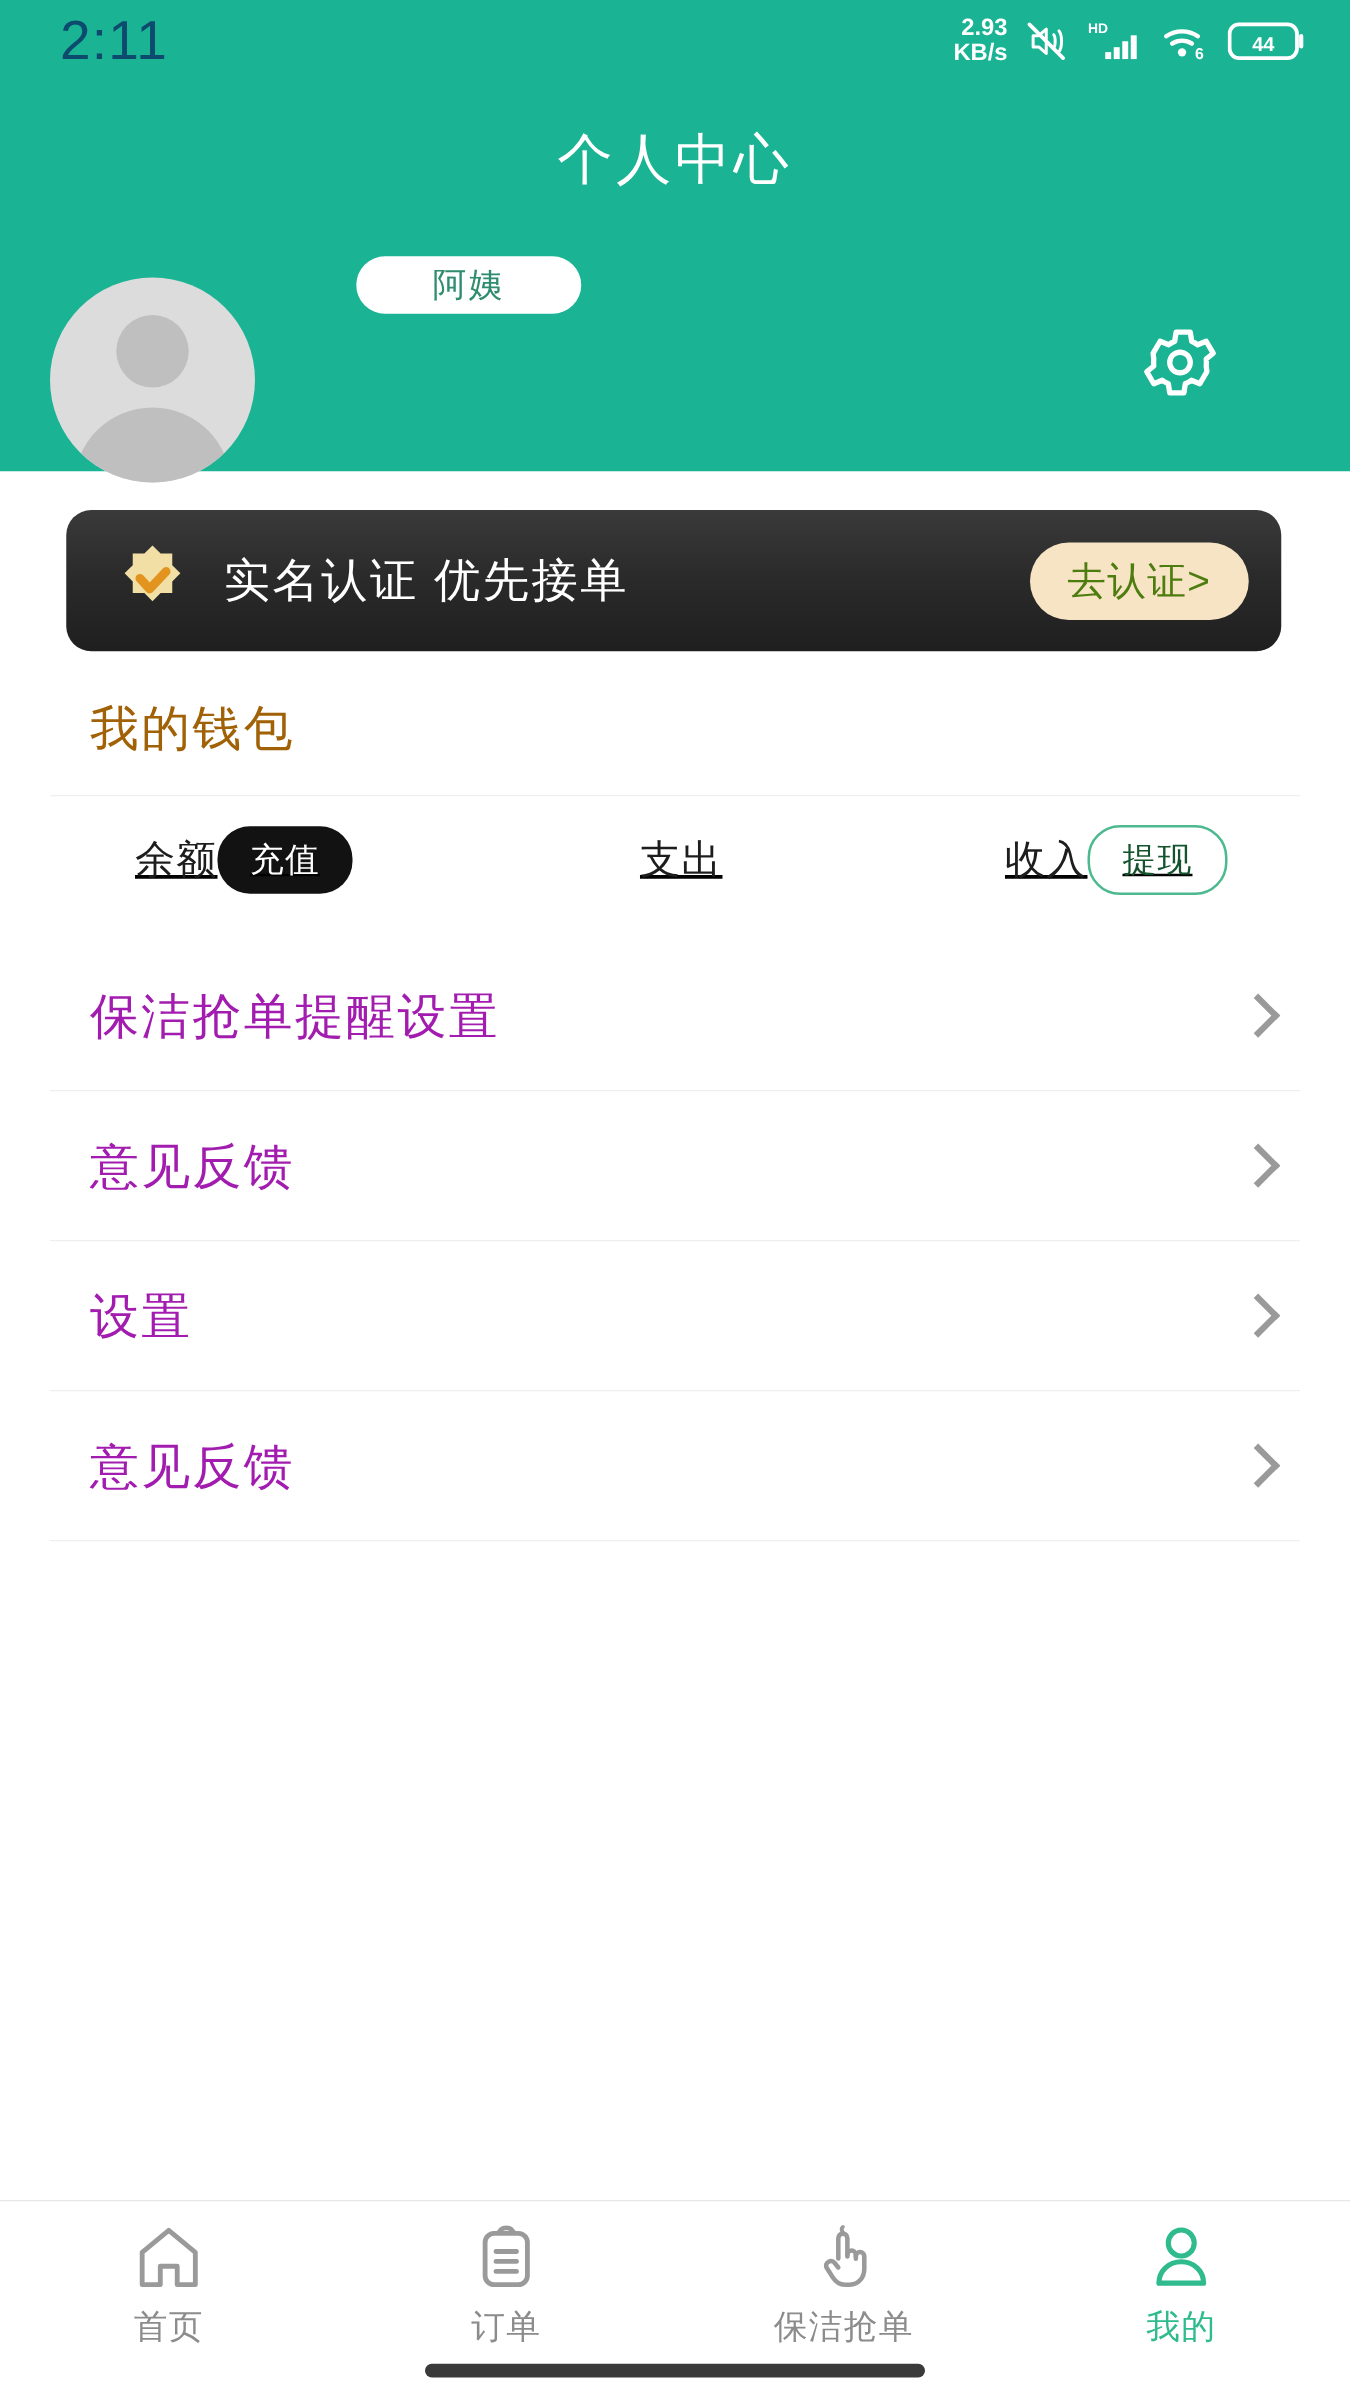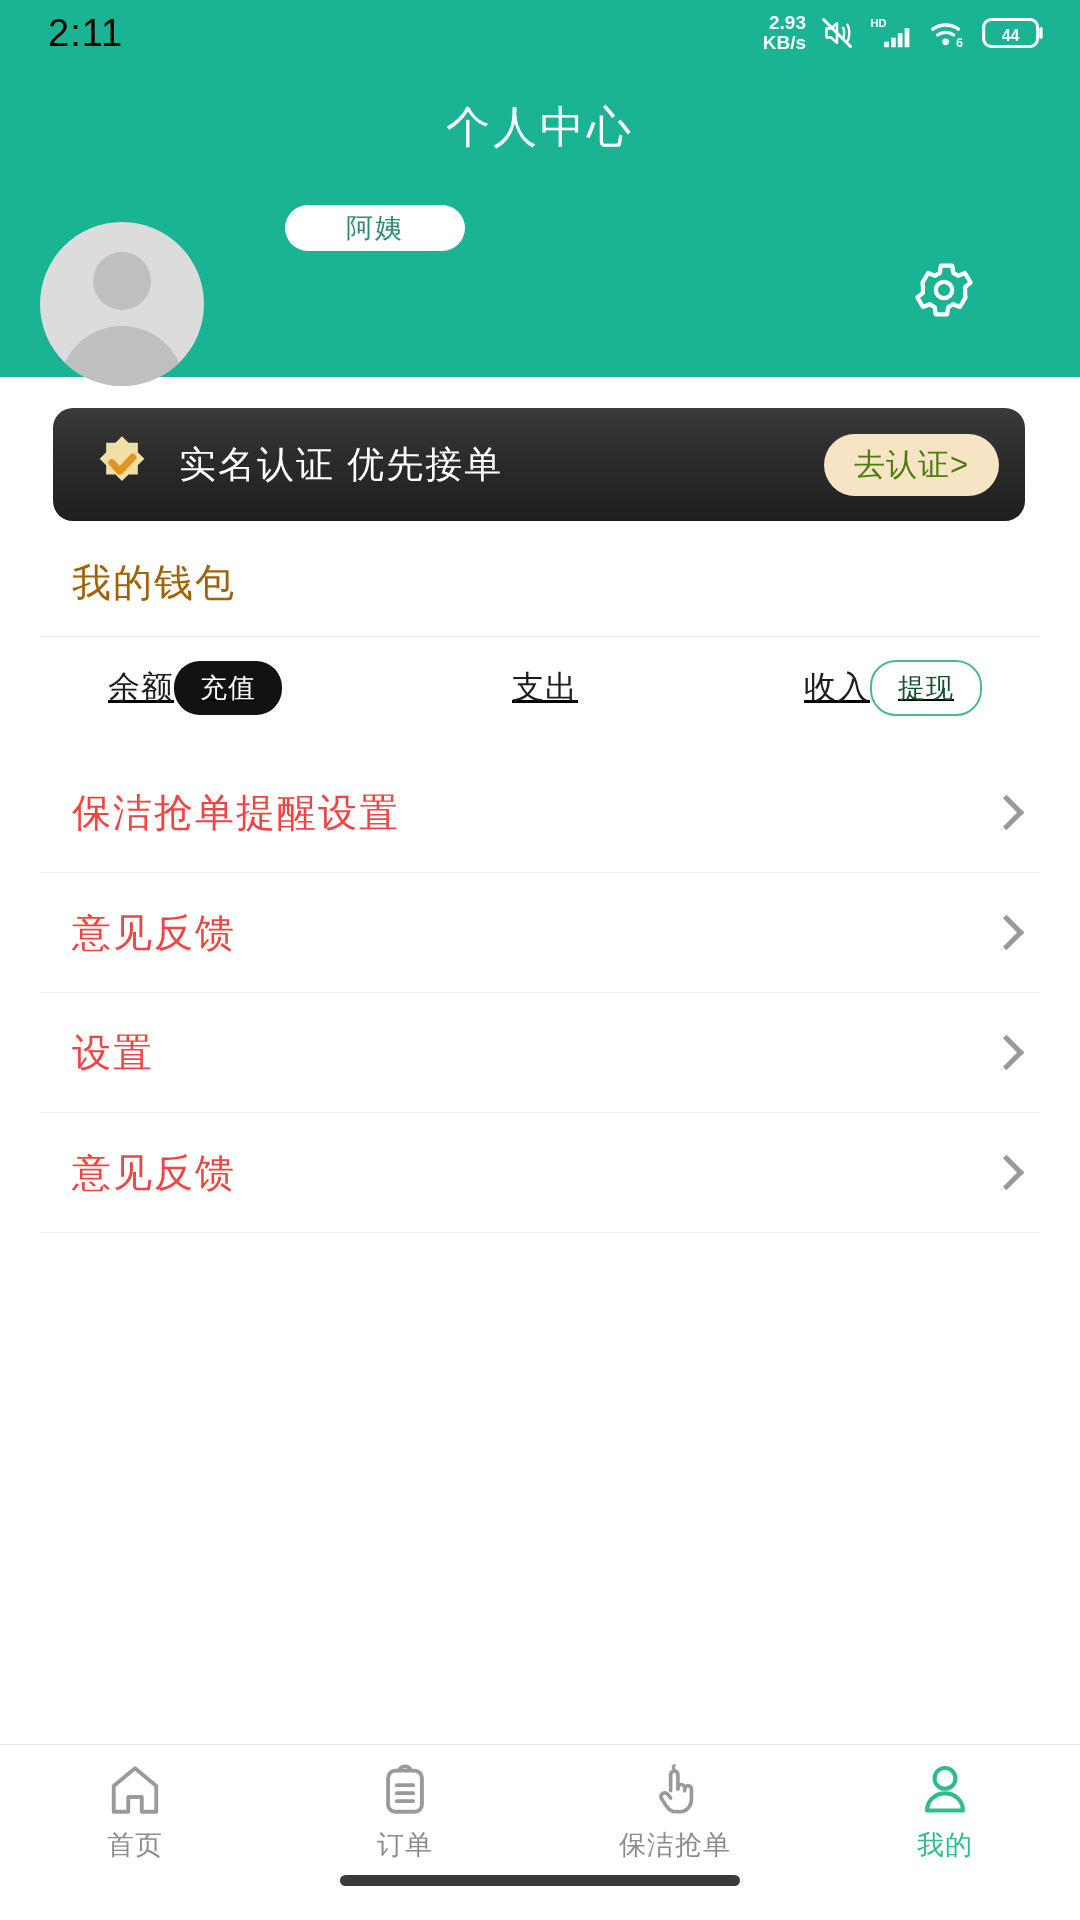--- a/index.html
+++ b/index.html
@@ -29,22 +29,22 @@
     position: absolute;
     left: 0; top: 0;
     width: 1080px;
     height: 66px;
     display: flex;
     align-items: center;
     justify-content: space-between;
     padding: 0 34px 0 48px;
   }
   .status-time {
-    color: #000000;
-    font-size: 38px;
+    color: #0c4a6e;
+    font-size: 44px;
     font-weight: 500;
     letter-spacing: 1px;
   }
   .status-right {
     display: flex;
     align-items: center;
     gap: 11px;
   }
   .net-speed {
     color: #ffffff;
@@ -213,42 +213,42 @@
     position: relative;
     margin: 0 40px;
     height: 120px;
     display: flex;
     align-items: center;
     justify-content: space-between;
     border-bottom: 1px solid #EFEFEF;
     padding: 0 28px 0 32px;
   }
   .menu-label {
-    color: #ef4444;
+    color: #a21caf;
     font-size: 39px;
     letter-spacing: 2px;
   }
   .chev {
     width: 18px; height: 32px;
     position: relative;
   }
   .chev::before {
     content: "";
     position: absolute;
     left: 0; top: 3px;
     width: 20px; height: 20px;
     border-top: 5px solid #9a9a9a;
     border-right: 5px solid #9a9a9a;
     transform: rotate(45deg);
   }
 
   
   .tabbar {
     position: absolute;
-    left: 0; bottom: 16px;
+    left: 0; bottom: 0;
     width: 1080px;
     height: 160px;
     background: #ffffff;
     border-top: 1px solid #E6E6E6;
     display: flex;
     align-items: flex-start;
   }
   .tab {
     flex: 1 1 0;
     height: 130px;

